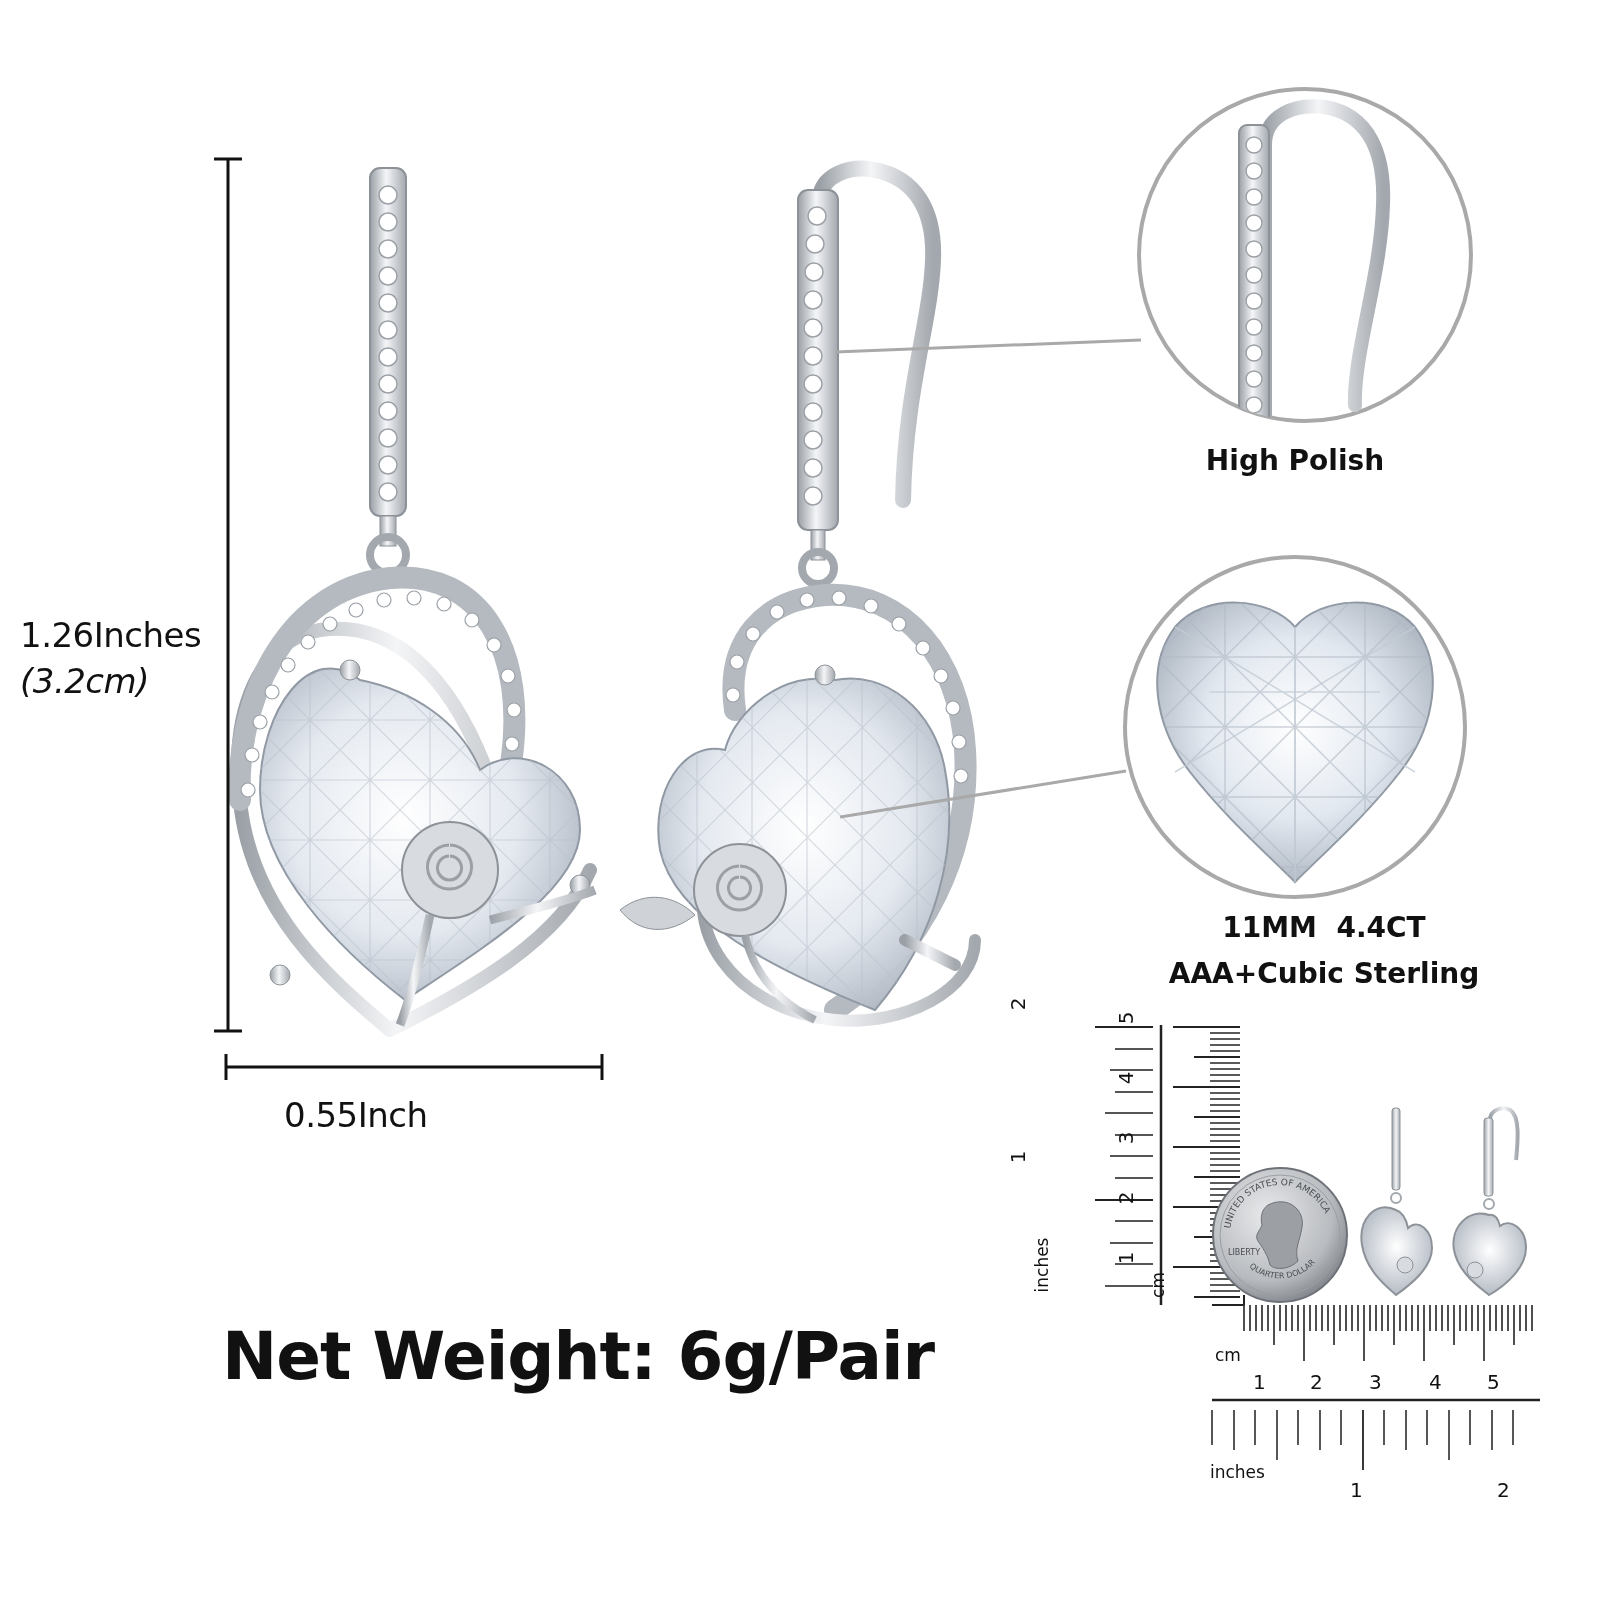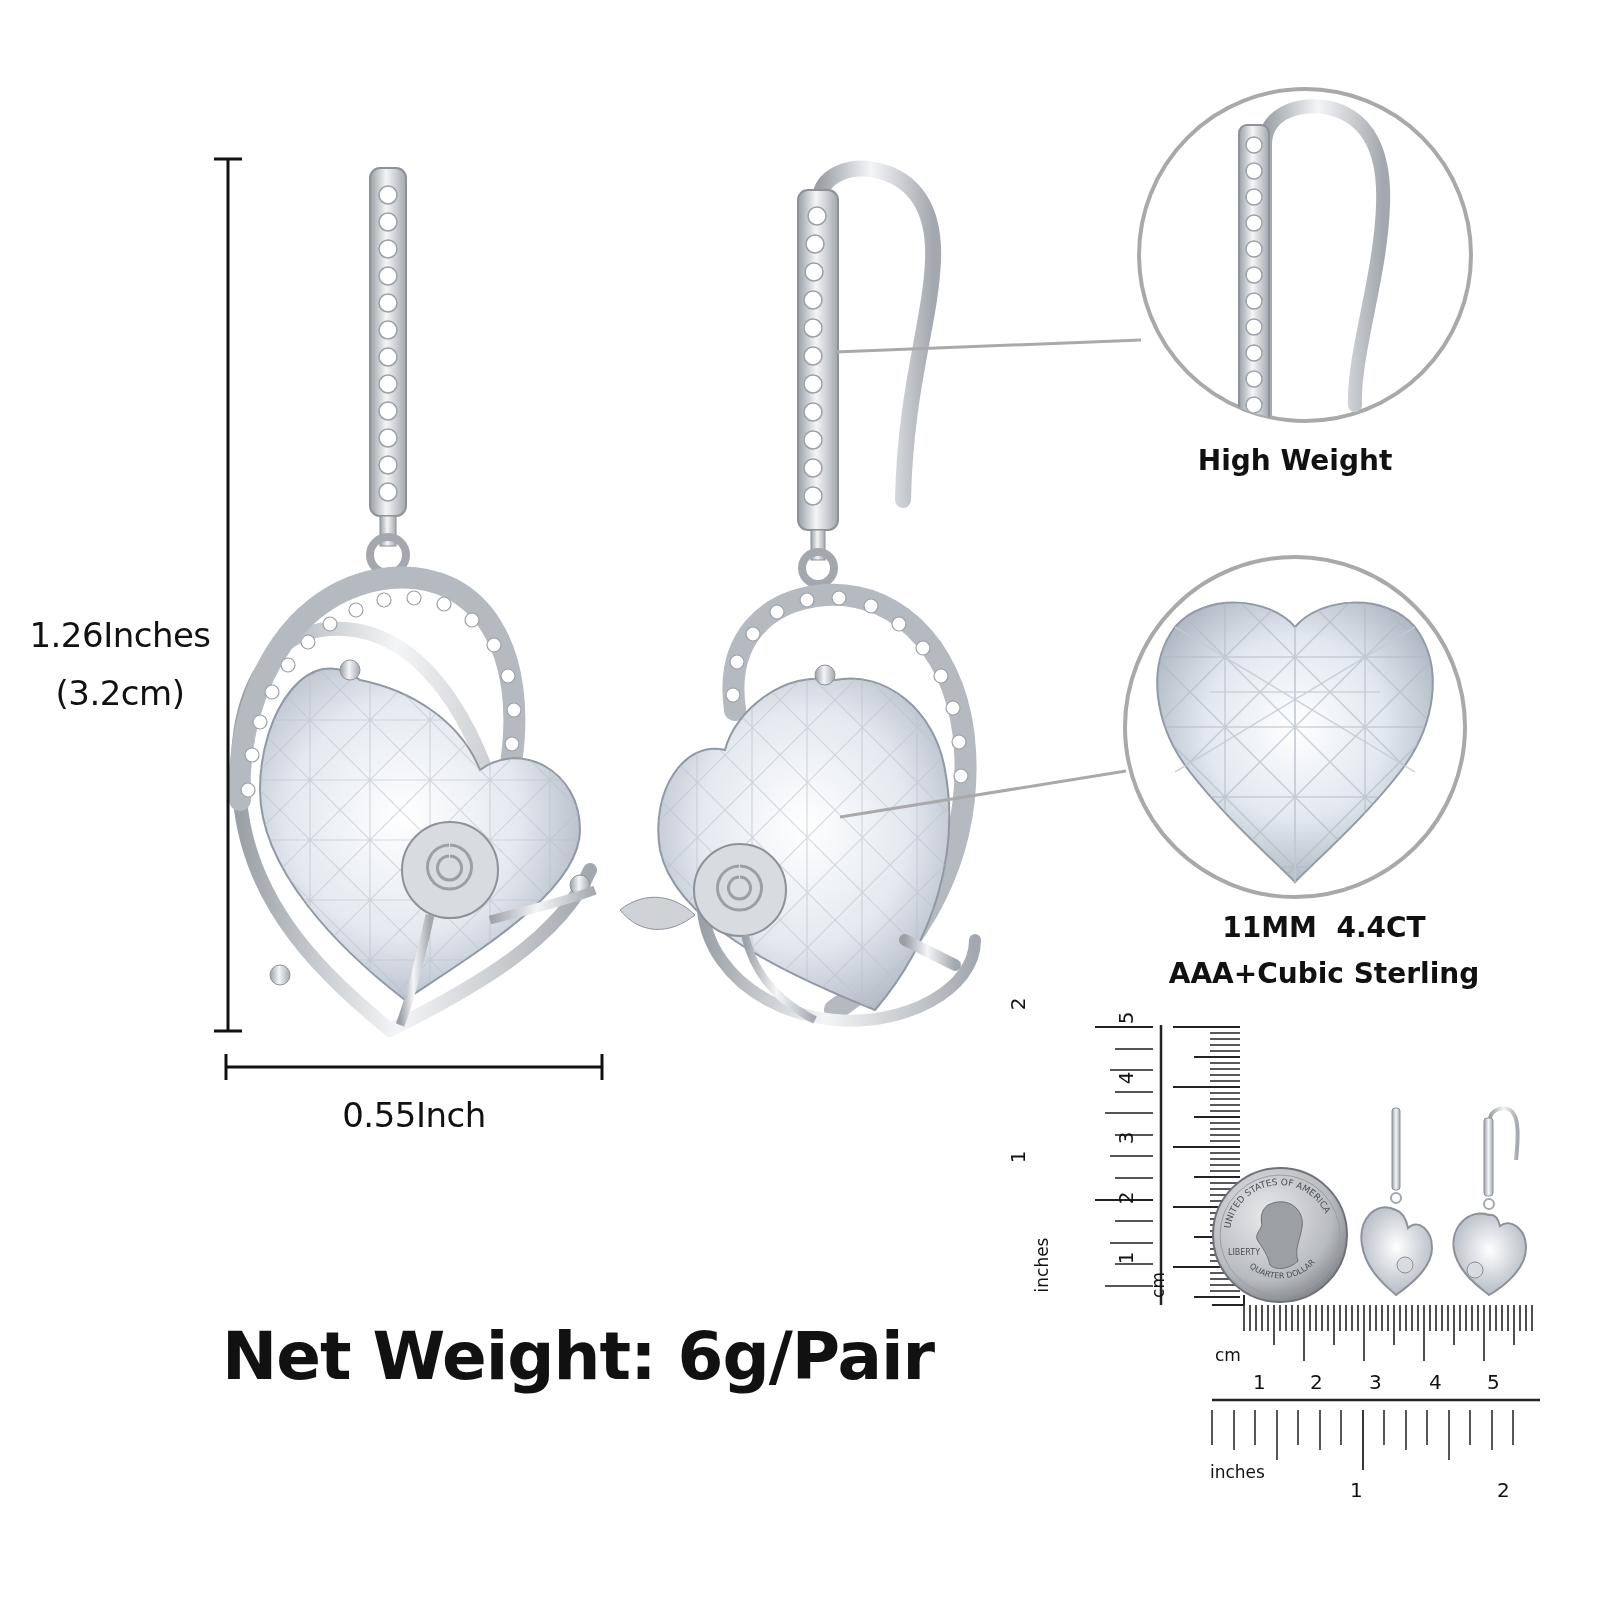--- a/index.html
+++ b/index.html
@@ -1,18 +1,18 @@
 <!DOCTYPE html>
 <html><head>
 <meta charset="utf-8">
 <style>
   html,body{margin:0;padding:0;background:#ffffff;}
   body{width:1600px;height:1600px;position:relative;overflow:hidden;font-family:"DejaVu Sans","Liberation Sans",sans-serif;color:#111;}
   .abs{position:absolute;}
-  .dim-label{position:absolute;text-align:center;font-size:34px;line-height:46px;color:#111;letter-spacing:-0.5px;}
+  .dim-label{position:absolute;text-align:left;font-size:34px;line-height:46px;color:#111;letter-spacing:-0.5px;}
   .callout-text{position:absolute;text-align:center;color:#111;}
   .net{position:absolute;left:222px;top:1318px;font-size:66px;font-weight:bold;letter-spacing:-1px;white-space:nowrap;}
   .ruler-num{position:absolute;font-size:20px;color:#111;}
   .rot{transform:rotate(-90deg);transform-origin:center;}
 </style>
 </head>
 <body>
 
 <svg class="abs" style="left:220px;top:150px" width="400" height="900" viewBox="0 0 400 900">
   <defs>
@@ -148,21 +148,21 @@
   <path d="M130 785 C140 830 170 855 200 870" fill="none" stroke="url(#silv2)" stroke-width="8"></path>
 </svg>
 
 <svg class="abs" style="left:210px;top:155px" width="36" height="880">
   <line x1="18" y1="4" x2="18" y2="876" stroke="#111" stroke-width="3"></line>
   <line x1="4" y1="4" x2="32" y2="4" stroke="#111" stroke-width="3"></line>
   <line x1="4" y1="876" x2="32" y2="876" stroke="#111" stroke-width="3"></line>
 </svg>
 <div class="dim-label" style="left:20px;top:612px;width:200px;">
   <div>1.26Inches</div>
-  <div style="margin-top:12px;">(3.2cm)</div>
+  <div style="font-style:italic;">(3.2cm)</div>
 </div>
 
 <svg class="abs" style="left:222px;top:1050px" width="384" height="34">
   <line x1="4" y1="17" x2="380" y2="17" stroke="#111" stroke-width="3"></line>
   <line x1="4" y1="4" x2="4" y2="30" stroke="#111" stroke-width="3"></line>
   <line x1="380" y1="4" x2="380" y2="30" stroke="#111" stroke-width="3"></line>
 </svg>
 <div class="dim-label" style="left:284px;top:1092px;width:260px;">
   <div>0.55Inch</div>
 </div>
@@ -194,21 +194,21 @@
         <circle cx="119" cy="190" r="8"></circle>
         <circle cx="119" cy="216" r="8"></circle>
         <circle cx="119" cy="242" r="8"></circle>
       <circle cx="119" cy="268" r="8"></circle>
         <circle cx="119" cy="294" r="8"></circle>
         <circle cx="119" cy="320" r="8"></circle>
     </g>
   </g>
 </svg>
 <div class="callout-text" style="left:1130px;top:440px;width:330px;font-size:28px;line-height:42px;font-weight:bold;">
-  <div>High Weight</div>
+  <div>High Polish</div>
 </div>
 
 <svg class="abs" style="left:840px;top:765px" width="290" height="60">
   <line x1="0" y1="52" x2="286" y2="6" stroke="#a9a9a9" stroke-width="3"></line>
 </svg>
 <svg class="abs" style="left:1120px;top:552px" width="350" height="350" viewBox="0 0 350 350">
   <defs>
     <radialGradient id="gem3" cx="0.5" cy="0.45" r="0.65">
       <stop offset="0" stop-color="#ffffff"></stop>
         <stop offset="0.5" stop-color="#e2e8f0"></stop>

